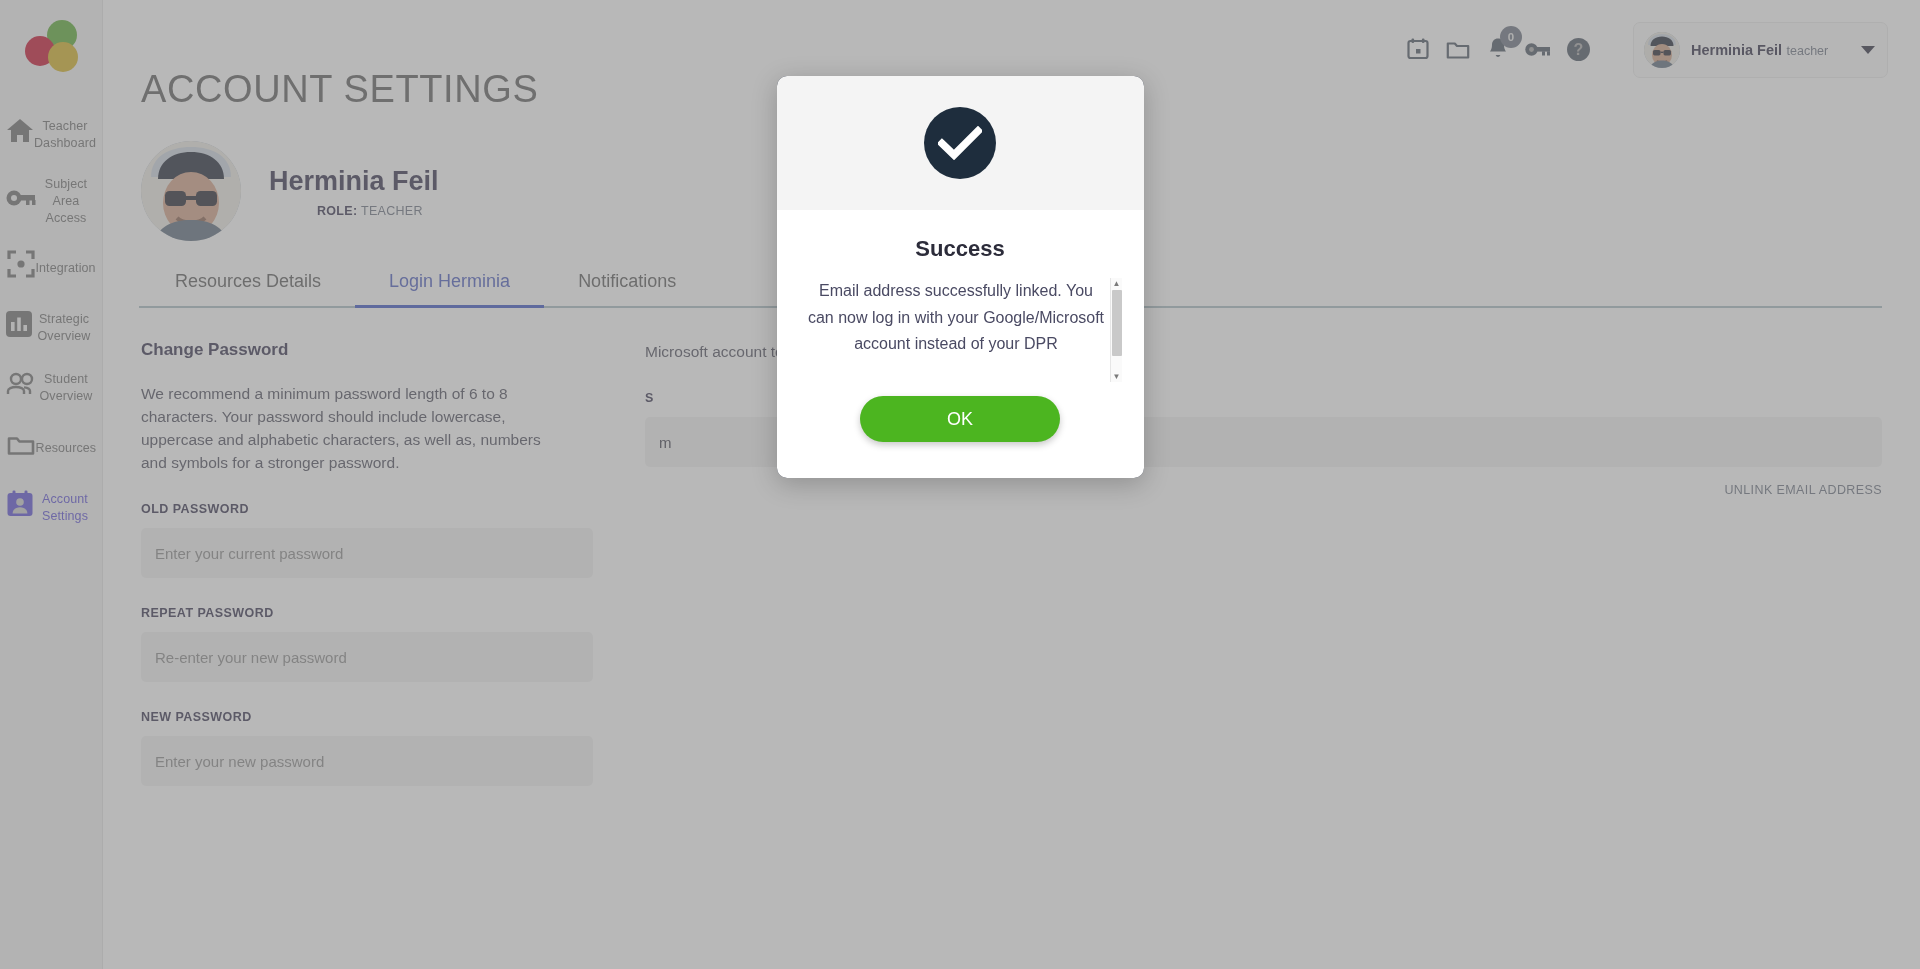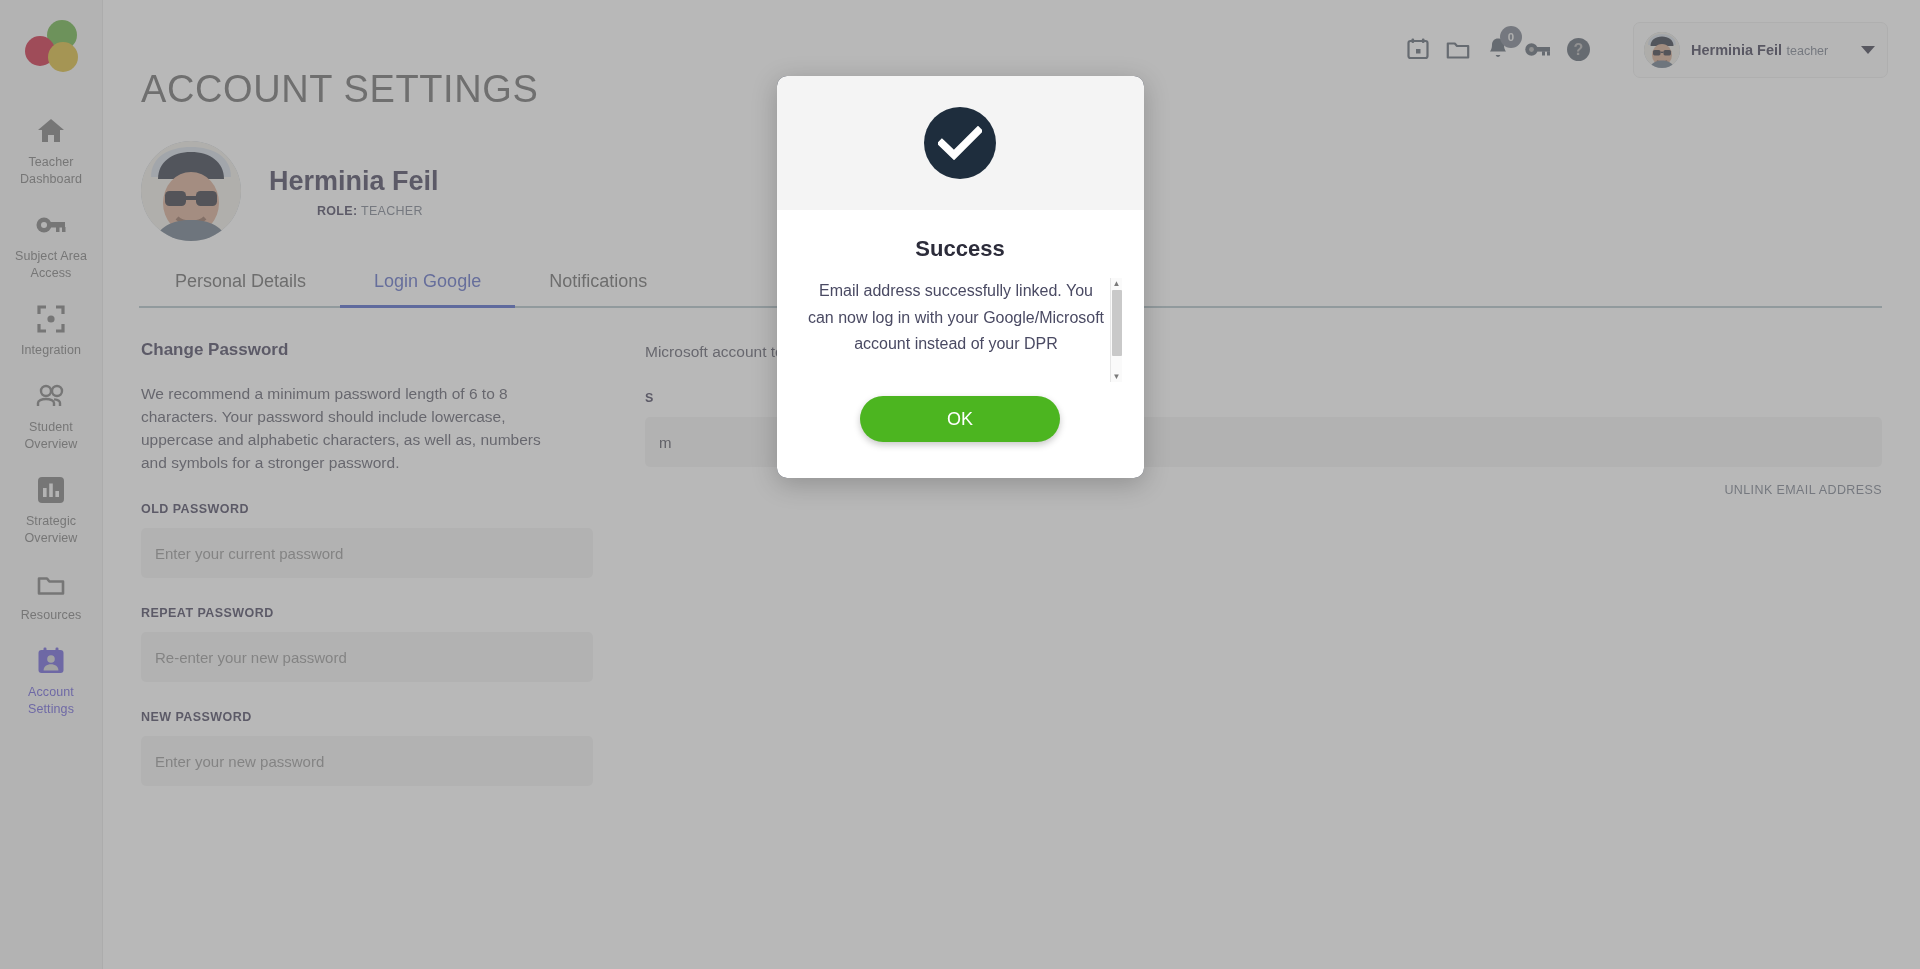--- a/index.html
+++ b/index.html
@@ -55,21 +55,21 @@
   }
   .logo .dot { position: absolute; border-radius: 50%; }
   .dot-red    { width: 30px; height: 30px; background: #c8102e; left: 6px;  top: 22px; }
   .dot-green  { width: 30px; height: 30px; background: #5aaa32; left: 28px; top: 6px;  }
   .dot-yellow { width: 30px; height: 30px; background: #d4b122; left: 29px; top: 28px; }
 
   .nav-item {
     width: 103px;
     padding: 10px 6px 12px 6px;
     display: flex;
-    flex-direction: column;
+    flex-direction: row;
     align-items: center;
     text-decoration: none;
     cursor: pointer;
   }
   .nav-icon {
     width: 30px;
     height: 30px;
     display: flex;
     align-items: center;
     justify-content: center;
@@ -421,42 +421,42 @@
                 <path d="M26 19v7h-7"></path>
             </g>
             <circle cx="14" cy="14" r="3.6" fill="#6e6e6e"></circle>
           </svg>
         </span>
         <span class="nav-label">Integration</span>
       </div>
 
       <div class="nav-item">
         <span class="nav-icon">
+          <svg width="26" height="26" viewBox="0 0 26 26">
+            <rect x="0" y="0" width="26" height="26" rx="4" fill="#6e6e6e"></rect>
+            <rect x="5" y="11" width="3.6" height="9" fill="#f3f3f3"></rect>
+            <rect x="11.2" y="6.5" width="3.6" height="13.5" fill="#f3f3f3"></rect>
+            <rect x="17.4" y="14" width="3.6" height="6" fill="#f3f3f3"></rect>
+          </svg>
+        </span>
+        <span class="nav-label">Strategic Overview</span>
+      </div>
+
+      <div class="nav-item">
+        <span class="nav-icon">
           <svg width="30" height="24" viewBox="0 0 30 24">
             <g fill="none" stroke="#6e6e6e" stroke-width="2.4">
               <circle cx="10" cy="7" r="5"></circle>
                 <circle cx="21" cy="7" r="5"></circle>
               <path d="M2 22v-3c0-2.2 3.6-4 8-4s8 1.8 8 4v3"></path>
               <path d="M18 15.4c3.4.4 6 1.9 6 3.6v3"></path>
             </g>
           </svg>
         </span>
         <span class="nav-label">Student Overview</span>
-      </div>
-
-      <div class="nav-item">
-        <span class="nav-icon">
-          <svg width="26" height="26" viewBox="0 0 26 26">
-            <rect x="0" y="0" width="26" height="26" rx="4" fill="#6e6e6e"></rect>
-            <rect x="5" y="11" width="3.6" height="9" fill="#f3f3f3"></rect>
-            <rect x="11.2" y="6.5" width="3.6" height="13.5" fill="#f3f3f3"></rect>
-            <rect x="17.4" y="14" width="3.6" height="6" fill="#f3f3f3"></rect>
-          </svg>
-        </span>
-        <span class="nav-label">Strategic Overview</span>
       </div>
 
       <div class="nav-item">
         <span class="nav-icon">
           <svg width="28" height="23" viewBox="0 0 28 23">
             <path d="M2 5.5h8l2.4 3H26v12H2z" fill="none" stroke="#6e6e6e" stroke-width="2.6" stroke-linejoin="round"></path>
           </svg>
         </span>
         <span class="nav-label">Resources</span>
       </div>
@@ -559,22 +559,22 @@
           <div>
             <div class="profile-name">Herminia Feil</div>
             <div class="profile-role">
               <b>ROLE:</b>
               <span>TEACHER</span>
             </div>
           </div>
         </div>
 
         <div class="tabs">
-          <div class="tab">Personal Details</div>
-          <div class="tab active">Login Google</div>
+          <div class="tab">Resources Details</div>
+          <div class="tab active">Login Herminia</div>
           <div class="tab">Notifications</div>
         </div>
 
         <div class="cols">
 
           <section class="col-left">
             <div class="sec-title">Change Password</div>
             <p class="sec-text">We recommend a minimum password length of 6 to 8 characters. Your password should include lowercase, uppercase and alphabetic characters, as well as, numbers and symbols for a stronger password.</p>
 
             <div class="field">

